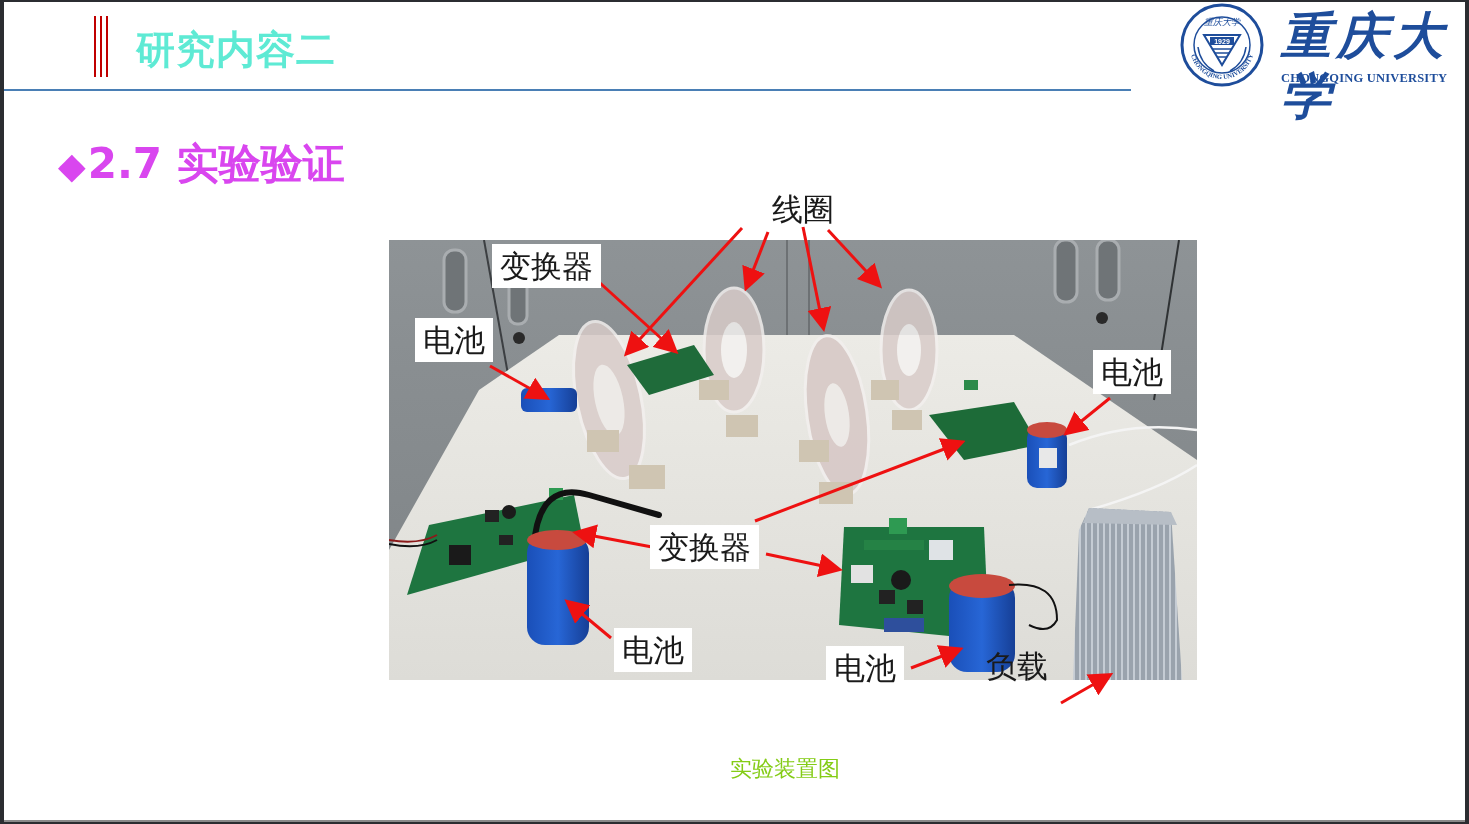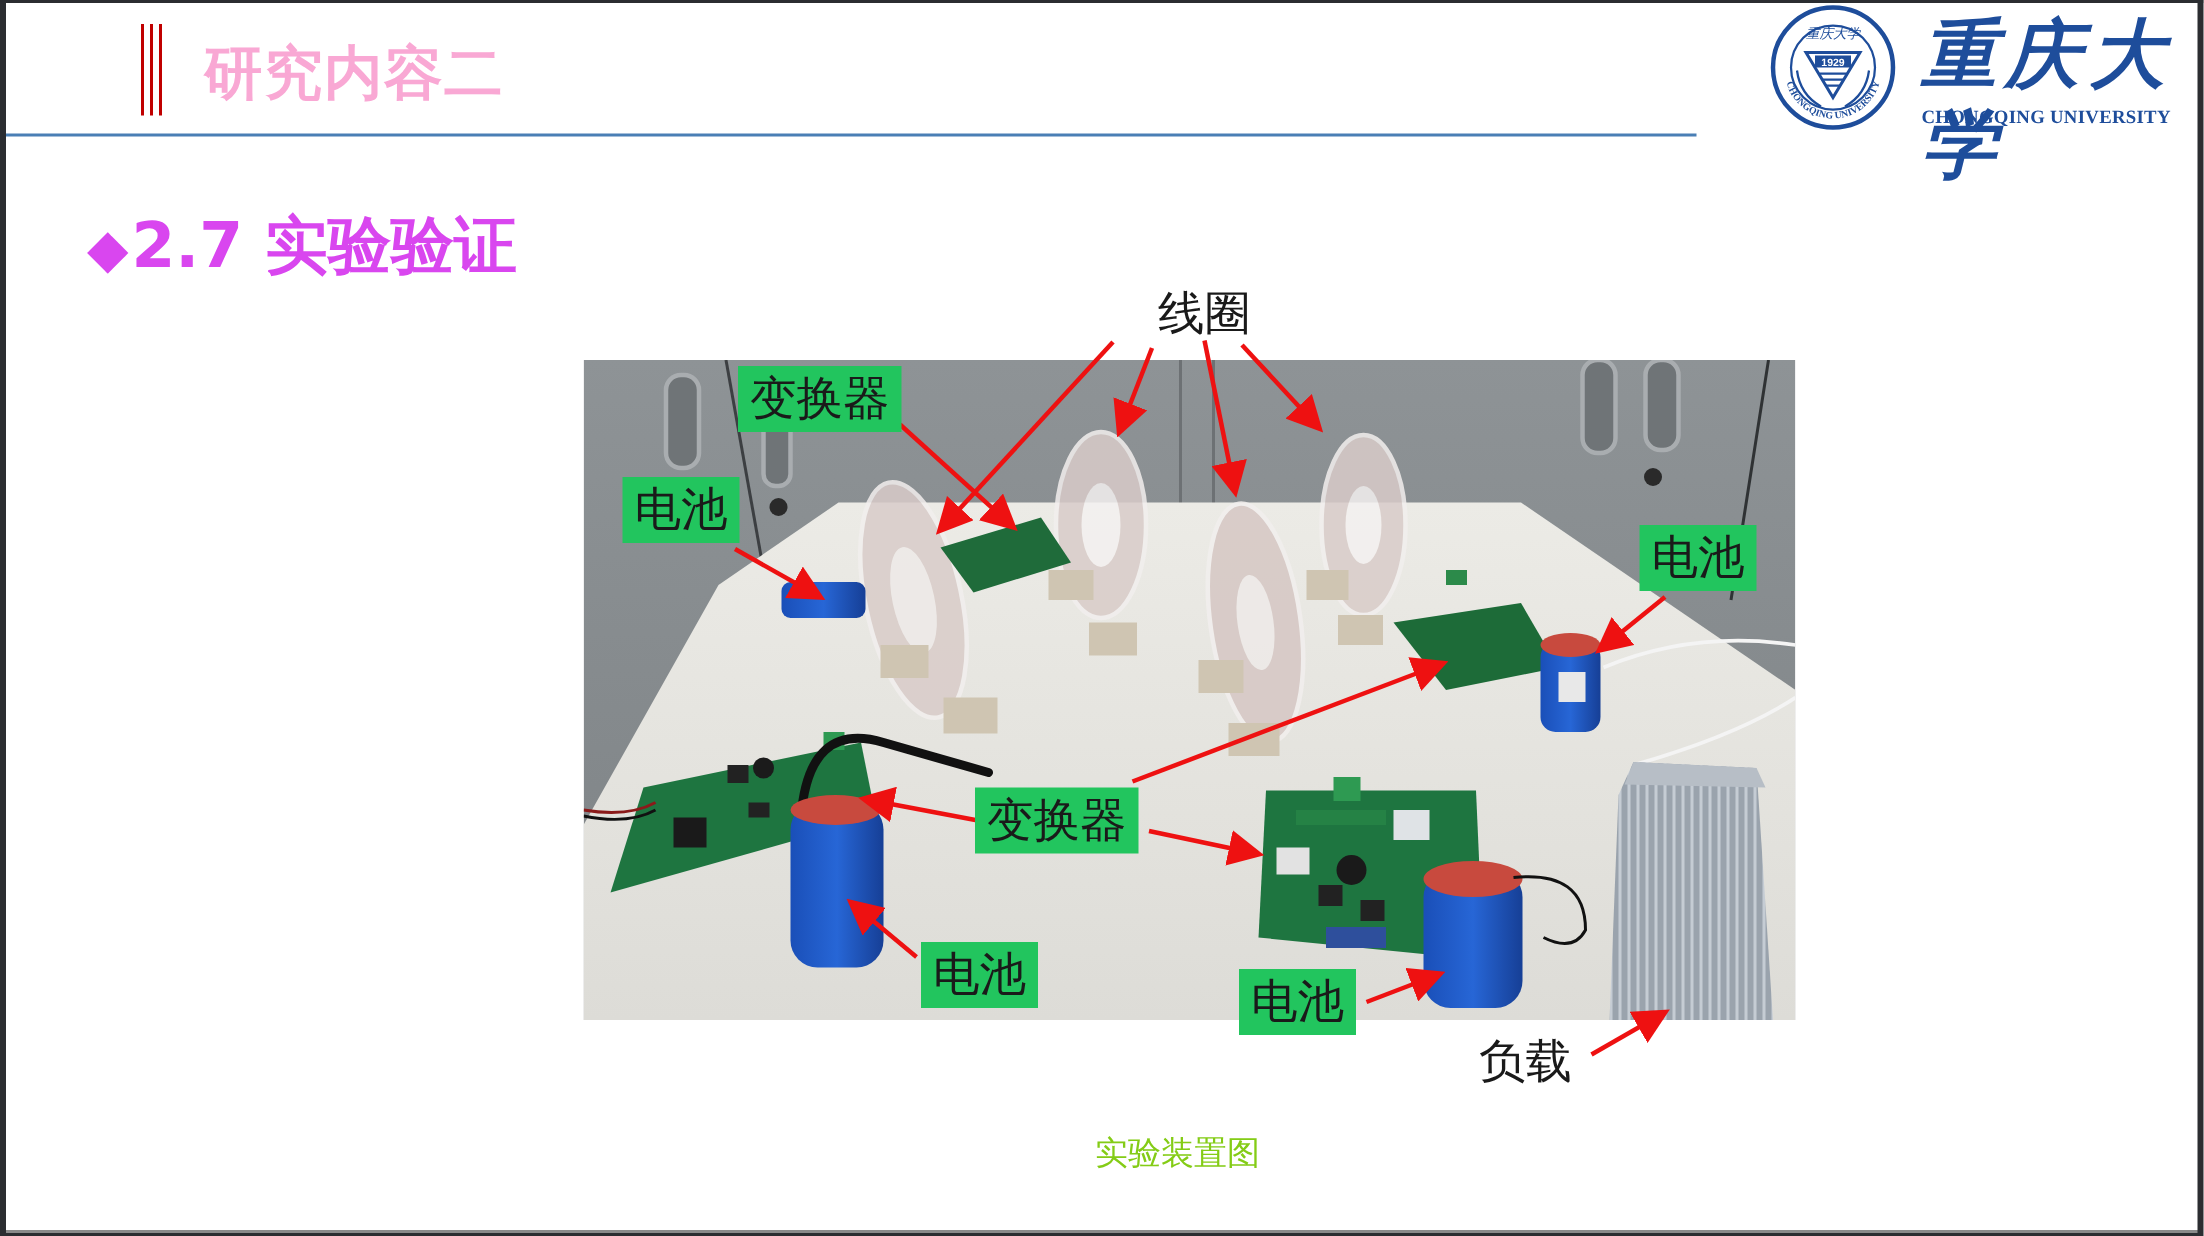--- a/index.html
+++ b/index.html
@@ -3,34 +3,34 @@
 <meta charset="utf-8">
 <style>
   html, body { margin:0; padding:0; }
   body { width:1469px; height:824px; position:relative; overflow:hidden; background:#2b2d31; font-family:"Liberation Sans", "DejaVu Sans", sans-serif; }
   .slide { position:absolute; left:4px; top:0; width:1461px; height:820px; background:#ffffff; }
   .bottom-line { position:absolute; left:4px; top:820px; width:1461px; height:2px; background:#8a8a8a; }
   .top-line { position:absolute; left:0; top:0; width:1469px; height:2px; background:#2b2d31; }
 
   .title-bars { position:absolute; left:94px; top:16px; width:16px; height:61px; }
   .title-bars span { position:absolute; top:0; width:2px; height:61px; background:#c00000; }
-  .section-title { position:absolute; left:136px; top:26px; font-size:39px; font-weight:bold; color:#f9a8d4; letter-spacing:1px; font-family:"DejaVu Sans", sans-serif; line-height:48px; }
+  .section-title { position:absolute; left:136px; top:26px; font-size:39px; font-weight:bold; color:#5eead4; letter-spacing:1px; font-family:"DejaVu Sans", sans-serif; line-height:48px; }
   .header-rule { position:absolute; left:4px; top:89px; width:1127px; height:2px; background:#4a7fb5; }
 
   .logo-seal { position:absolute; left:1180px; top:3px; width:84px; height:84px; }
   .logo-name { position:absolute; left:1281px; top:6px; font-size:50px; color:#1e4d9b; font-family:"DejaVu Serif", serif; font-style:italic; letter-spacing:6px; line-height:60px; font-weight:bold; }
   .logo-en { position:absolute; left:1281px; top:71px; font-size:12.5px; color:#1e4d9b; font-family:"Liberation Serif", serif; font-weight:bold; letter-spacing:0.2px; }
 
   .subheading { position:absolute; left:58px; top:136px; font-size:42px; font-weight:bold; color:#d946ef; line-height:56px; font-family:"DejaVu Sans", sans-serif; white-space:nowrap; }
   .subheading .diamond { font-size:36px; margin-right:2px; }
 
   .photo { position:absolute; left:389px; top:240px; width:808px; height:440px; overflow:hidden; }
   .photo svg { display:block; }
 
-  .callout { position:absolute; background:#22c55e; color:#1a1a1a; font-family:"DejaVu Serif", serif; font-size:31px; line-height:40px; padding:2px 8px; white-space:nowrap; }
+  .callout { position:absolute; background:#ffffff; color:#1a1a1a; font-family:"DejaVu Serif", serif; font-size:31px; line-height:40px; padding:2px 8px; white-space:nowrap; }
   .arrows { position:absolute; left:0; top:0; width:1469px; height:824px; pointer-events:none; }
 
   .caption { position:absolute; left:730px; top:754px; font-size:22px; color:#84cc16; font-family:"DejaVu Sans", sans-serif; }
 </style>
 </head>
 <body>
 
 <div class="slide"></div>
 <div class="top-line"></div>
 <div class="bottom-line"></div>
@@ -197,15 +197,15 @@
   </g>
 </svg>
 
 <div class="callout" style="left:764px;top:187px;background:transparent;text-align:right;">线圈</div>
 <div class="callout" style="left:492px;top:244px;">变换器</div>
 <div class="callout" style="left:415px;top:318px;">电池</div>
 <div class="callout" style="left:1093px;top:350px;">电池</div>
 <div class="callout" style="left:650px;top:525px;">变换器</div>
 <div class="callout" style="left:614px;top:628px;">电池</div>
 <div class="callout" style="left:826px;top:646px;">电池</div>
-<div class="callout" style="left:978px;top:686px;background:transparent;">负载</div>
+<div class="callout" style="left:978px;top:644px;background:transparent;">负载</div>
 
 <div class="caption">实验装置图</div>
 
 </body></html>

